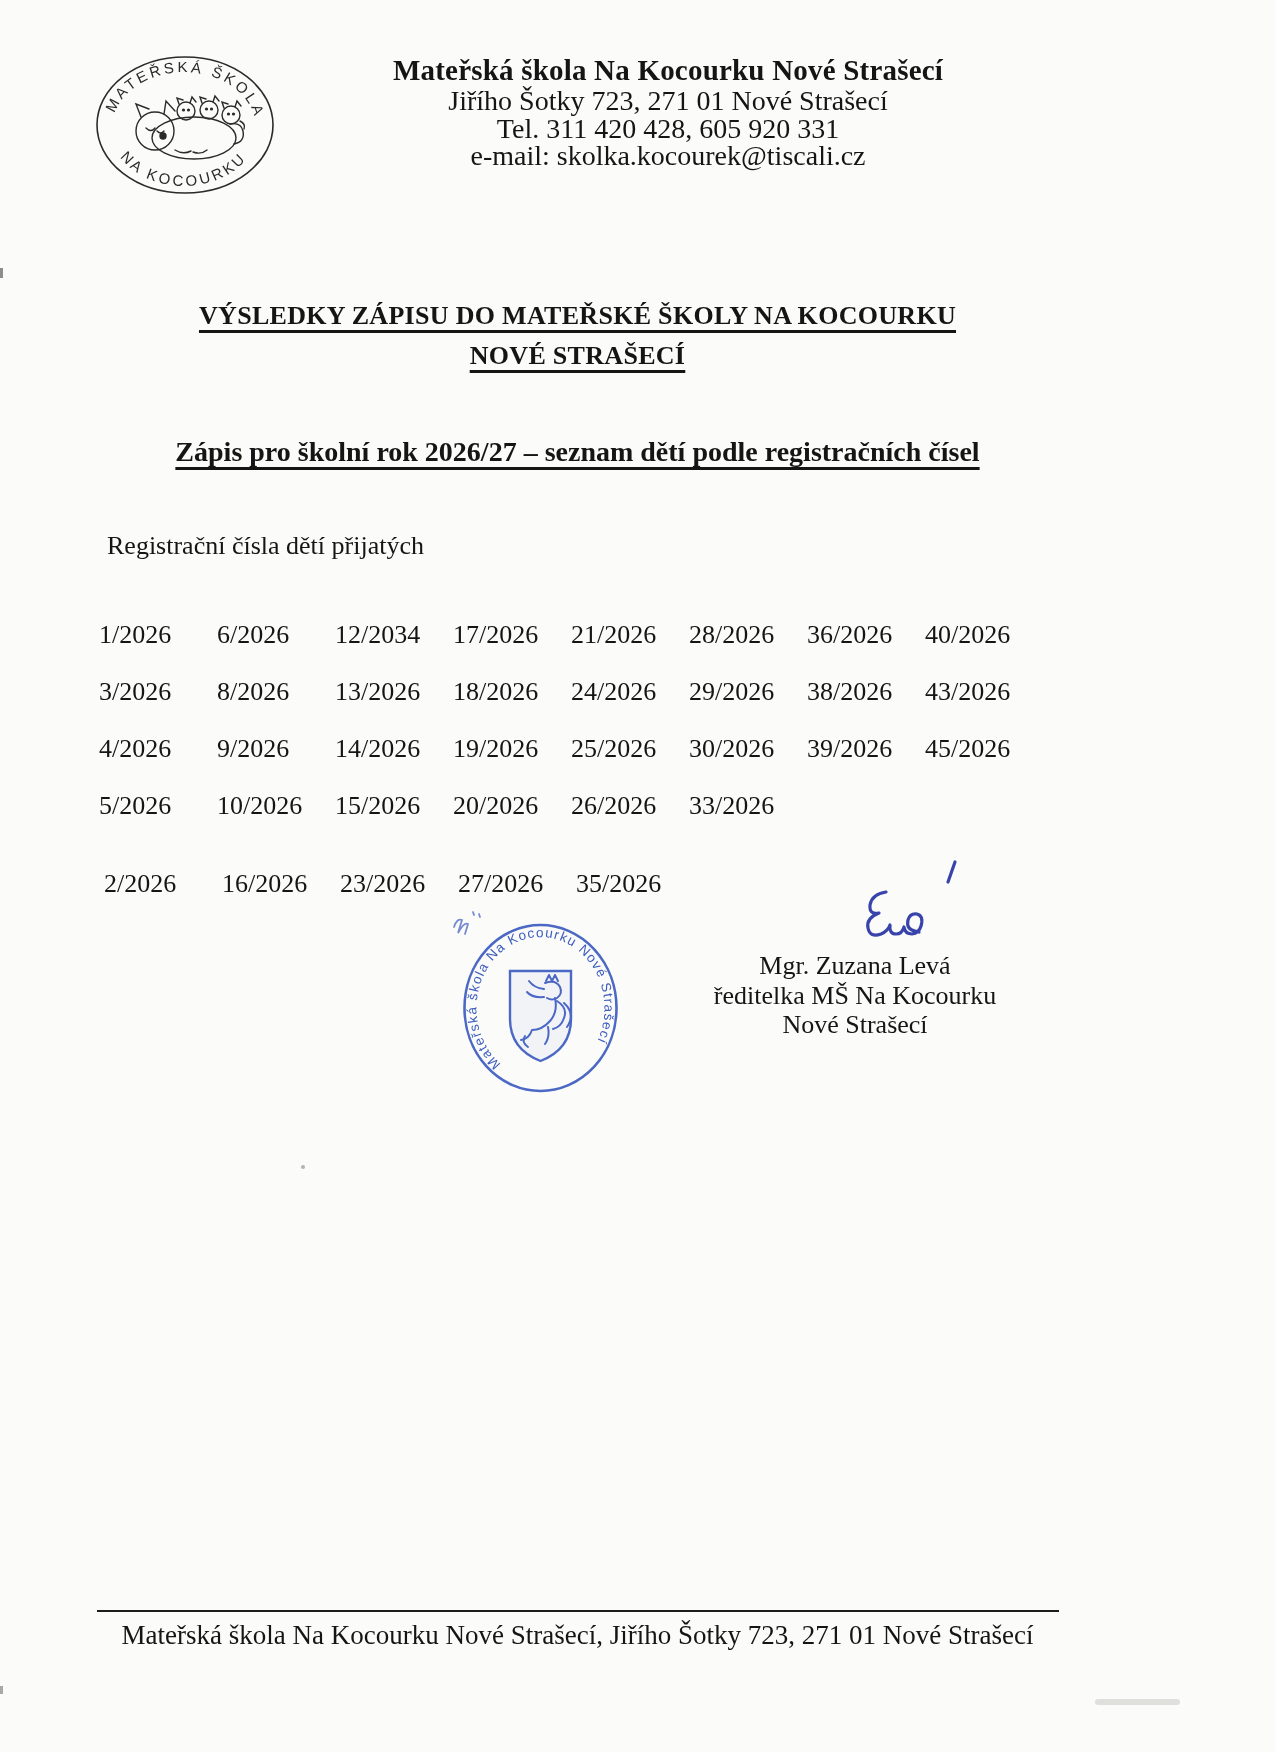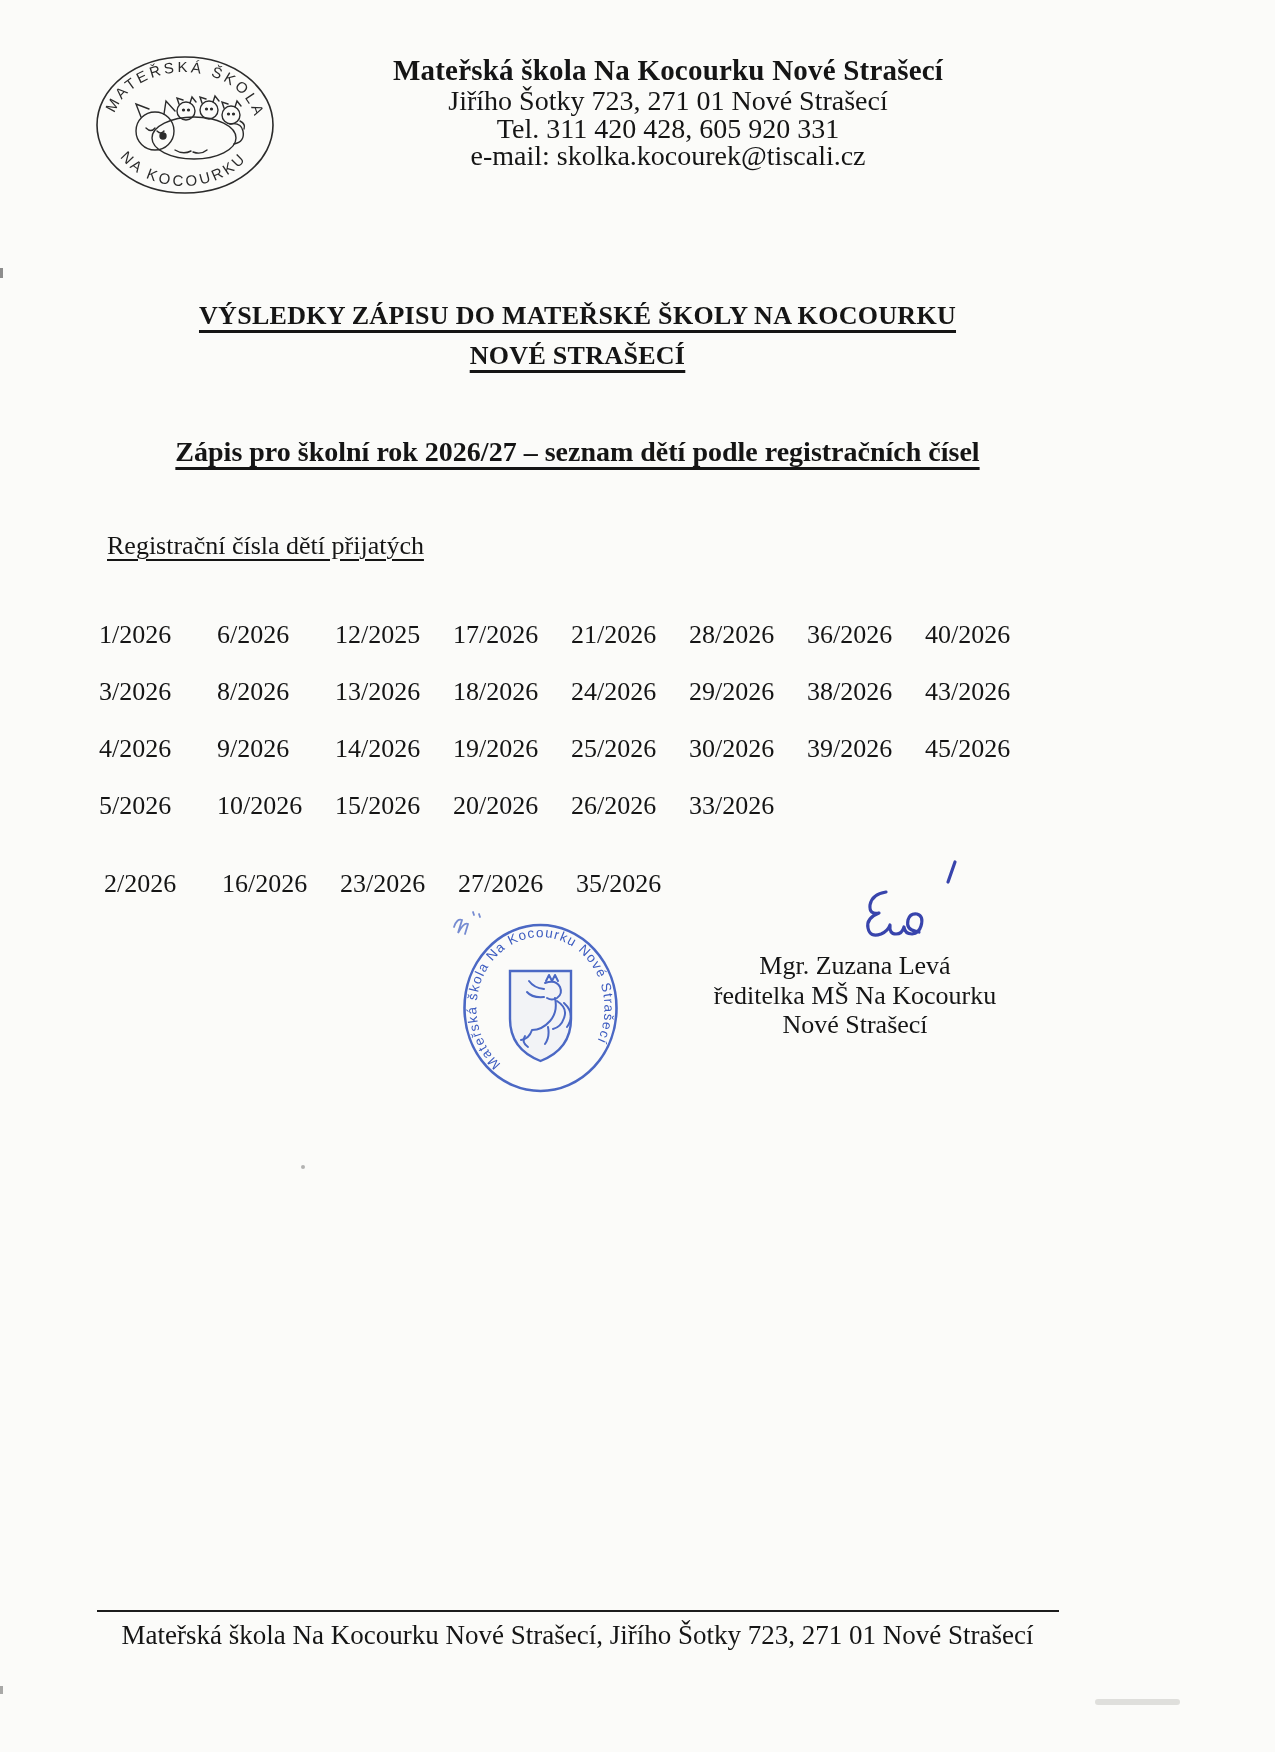--- a/index.html
+++ b/index.html
@@ -20,21 +20,21 @@
   
   .title-block{left:95px;top:296px;width:965px;text-align:center;
     font-size:26px;font-weight:bold;line-height:40px;
     text-decoration:underline;text-decoration-thickness:2.5px;text-underline-offset:6px;
     letter-spacing:.3px;}
   .subtitle{left:95px;top:436px;width:965px;text-align:center;
     font-size:28px;font-weight:bold;
     text-decoration:underline;text-decoration-thickness:2.5px;text-underline-offset:6px;}
   
   .sec-heading{left:107px;font-size:26px;
-    text-decoration:underline;text-decoration-thickness:2px;text-underline-offset:5px;}
+    text-decoration-thickness:2px;text-underline-offset:5px;}
   .heading-accepted{top:531px;}
   .heading-rejected{top:742px;}
   .num-grid{display:grid;grid-template-columns:repeat(8,118px);line-height:29px;font-size:26px;}
   .grid-accepted{left:99px;top:592px;width:944px;}
   .grid-rejected{left:104px;top:841px;width:944px;}
   .num-cell{text-align:left;white-space:nowrap;margin-top:28px;}
   
   .place-date{left:109px;top:954px;font-size:26px;white-space:nowrap;}
   .sig-block{left:705px;top:951px;width:300px;text-align:center;font-size:26px;line-height:29.5px;}
   .sig-svg{left:852px;top:848px;width:120px;height:92px;}
@@ -109,21 +109,21 @@
     <div>VÝSLEDKY ZÁPISU DO MATEŘSKÉ ŠKOLY NA KOCOURKU</div>
     <div>NOVÉ STRAŠECÍ</div>
   </div>
 
   <div class="abs subtitle">Zápis pro školní rok 2026/27 – seznam dětí podle registračních čísel</div>
 
   <div class="abs sec-heading heading-accepted">Registrační čísla dětí přijatých</div>
   <div class="abs num-grid grid-accepted">
       <div class="num-cell">1/2026</div>
       <div class="num-cell">6/2026</div>
-      <div class="num-cell">12/2025</div>
+      <div class="num-cell">12/2034</div>
       <div class="num-cell">17/2026</div>
       <div class="num-cell">21/2026</div>
       <div class="num-cell">28/2026</div>
       <div class="num-cell">36/2026</div>
       <div class="num-cell">40/2026</div>
       <div class="num-cell">3/2026</div>
       <div class="num-cell">8/2026</div>
       <div class="num-cell">13/2026</div>
       <div class="num-cell">18/2026</div>
       <div class="num-cell">24/2026</div>

